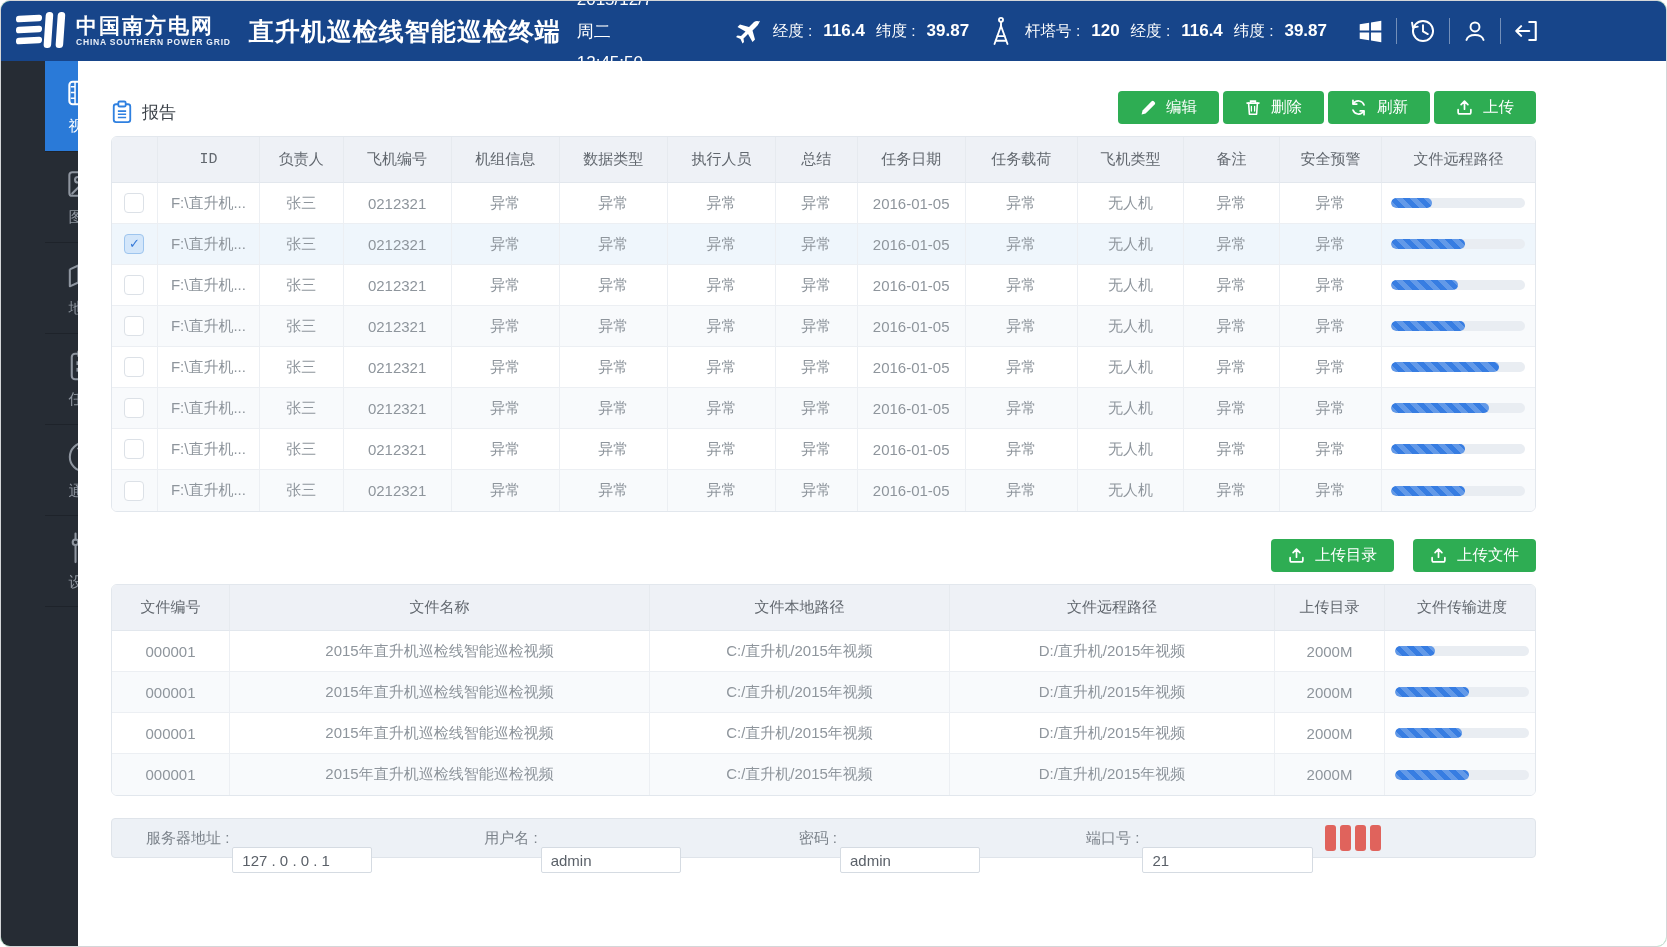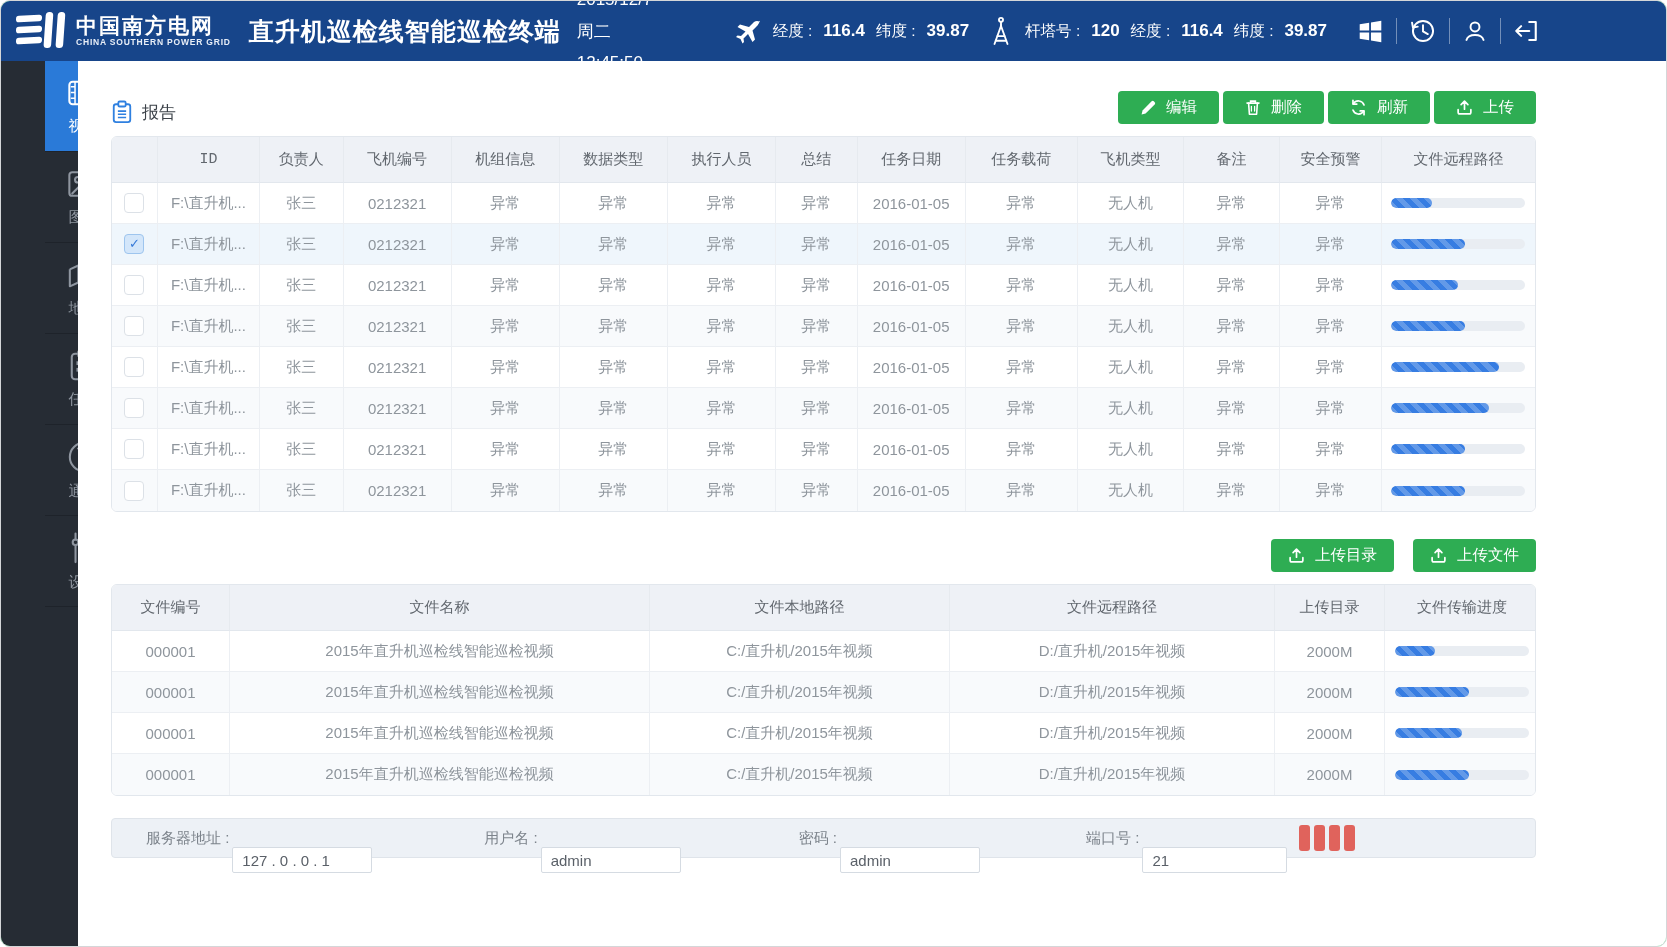--- a/index.html
+++ b/index.html
@@ -549,21 +549,21 @@
       <div class="sf-field gap1">
         <span>用户名 :</span>
         <input value="admin" style="">
       </div>
       <div class="sf-field gap2">
         <span>密码 :</span>
         <input value="admin" style="">
       </div>
       <div class="sf-field gap3">
         <span>端口号 :</span>
-        <input style="width: 145px;" value="21">
+        <input style="width: 171px;" value="21">
       </div>
       <div class="bars">
         <span class="bar"></span>
         <span class="bar"></span>
         <span class="bar"></span>
         <span class="bar"></span>
       </div>
     </div>
 
   </main>

